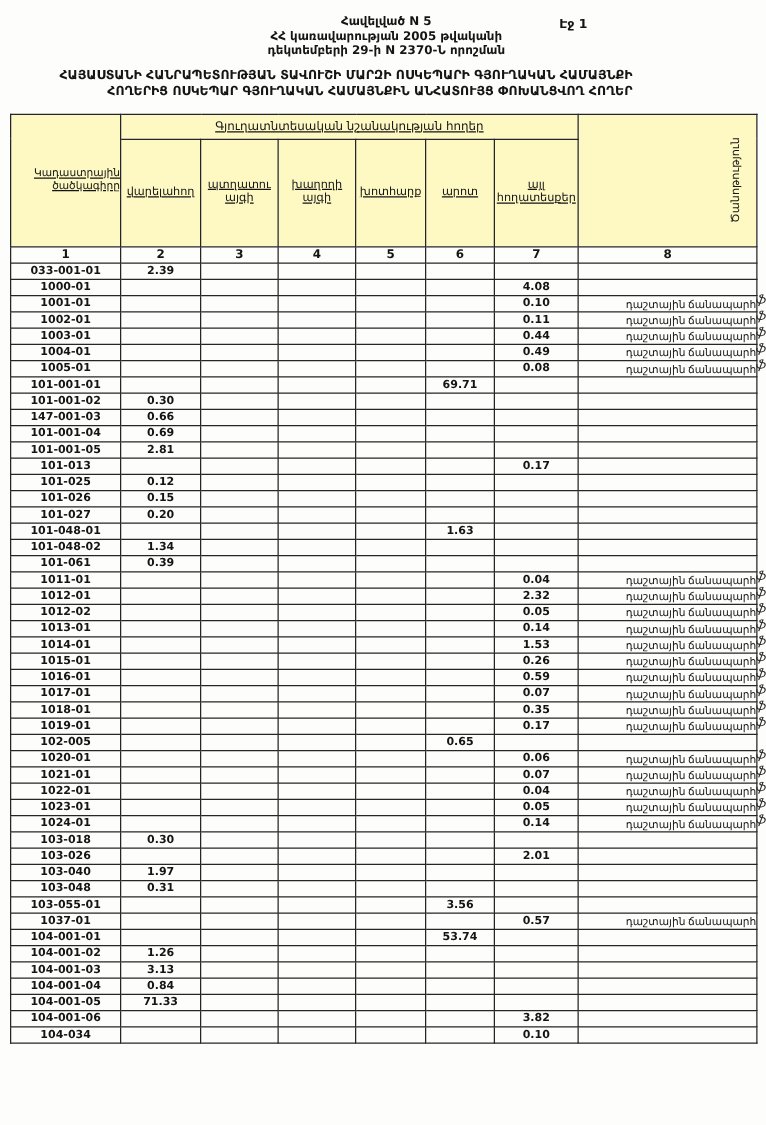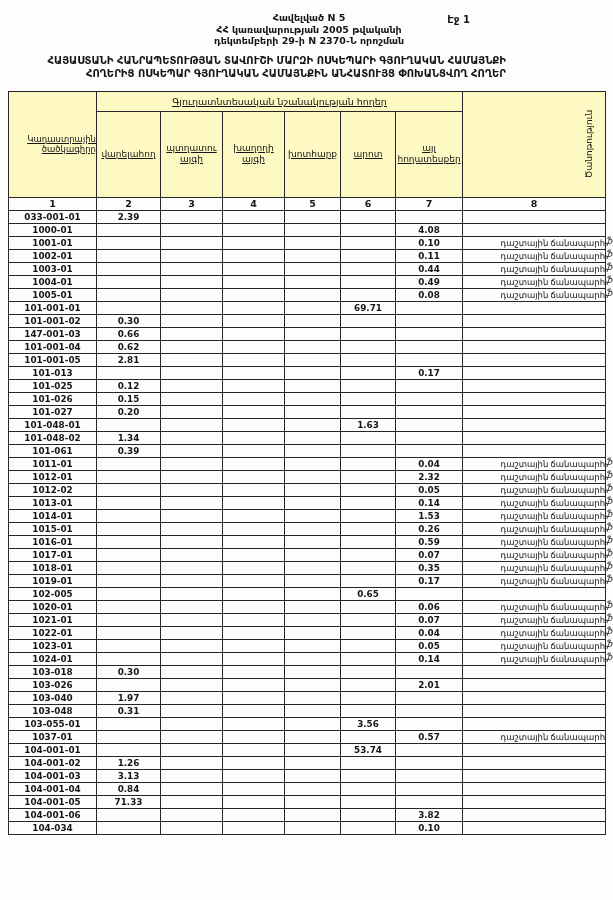--- a/index.html
+++ b/index.html
@@ -233,21 +233,21 @@
           <td>0.66</td>
           <td></td>
           <td></td>
           <td></td>
           <td></td>
           <td></td>
           <td class="note"></td>
         </tr>
         <tr>
           <td>101-001-04</td>
-          <td>0.62</td>
+          <td>0.69</td>
           <td></td>
           <td></td>
           <td></td>
           <td></td>
           <td></td>
           <td class="note"></td>
         </tr>
         <tr>
           <td>101-001-05</td>
           <td>2.81</td>

